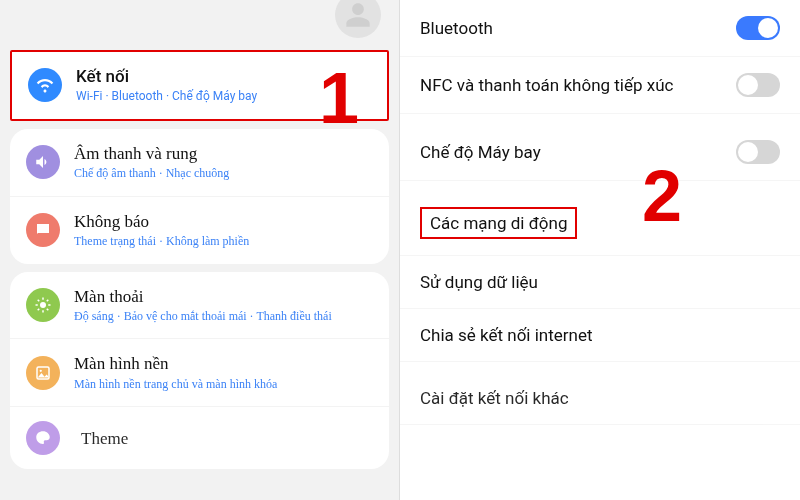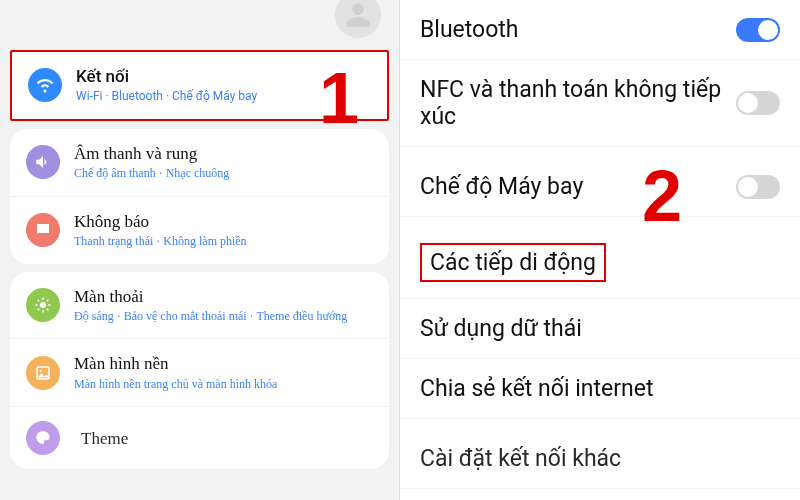--- a/index.html
+++ b/index.html
@@ -86,21 +86,21 @@
 
   
   .pane-right { background:#fff; }
   .list {
     padding: 0 0 0 0;
   }
   .setting-row {
     display:flex;
     align-items:center;
     padding: 16px 20px;
-    font-size: 23px;
+    font-size: 17px;
     color:#111;
     border-bottom: 1px solid #f5f5f5;
     gap:10px;
   }
   .setting-row .label { flex:1; }
   .toggle {
     width: 44px; height: 24px; border-radius: 12px;
     position: relative;
     background:#d6d6d6;
   }
@@ -159,21 +159,21 @@
       </div>
     </div>
     <div class="row">
       <div class="icon-circle" style="background:#ef7b6c">
         <svg viewBox="0 0 24 24">
             <path d="M4 4h16v12H5.2L4 17.2V4z"></path>
           </svg>
       </div>
       <div class="row-texts">
         <div class="row-title">Không báo</div>
-        <div class="row-sub">Thanh trạng thái · Không làm phiền</div>
+        <div class="row-sub">Theme trạng thái · Không làm phiền</div>
       </div>
     </div>
   </div>
 
   <div class="card">
     <div class="row">
       <div class="icon-circle" style="background:#8fc94f">
         <svg viewBox="0 0 24 24">
             <circle cx="12" cy="12" r="4"></circle>
             <g stroke="#fff" stroke-width="2">
@@ -183,21 +183,21 @@
               <line x1="19" y1="12" x2="22" y2="12"></line>
               <line x1="4.9" y1="4.9" x2="7" y2="7"></line>
               <line x1="17" y1="17" x2="19.1" y2="19.1"></line>
               <line x1="4.9" y1="19.1" x2="7" y2="17"></line>
               <line x1="17" y1="7" x2="19.1" y2="4.9"></line>
             </g>
           </svg>
       </div>
       <div class="row-texts">
         <div class="row-title">Màn thoải</div>
-        <div class="row-sub" style="white-space:normal">Độ sáng · Bảo vệ cho mắt thoải mái · Theme điều hướng</div>
+        <div class="row-sub" style="white-space:normal">Độ sáng · Bảo vệ cho mắt thoải mái · Thanh điều thái</div>
       </div>
     </div>
     <div class="row">
       <div class="icon-circle" style="background:#f3b25b">
         <svg viewBox="0 0 24 24">
             <rect x="4" y="4" width="16" height="16" rx="2" fill="none" stroke="#fff" stroke-width="2"></rect>
             <circle cx="9" cy="9" r="1.5"></circle>
             <path d="M5 18l5-6 4 5 3-3 3 4"></path>
           </svg>
       </div>
@@ -237,25 +237,25 @@
     <div class="section-gap"></div>
 
     <div class="setting-row">
       <span class="label">Chế độ Máy bay</span>
       <div class="toggle"></div>
     </div>
 
     <div class="section-gap"></div>
 
     <div class="setting-row highlighted">
-      <span class="label">Các tiếp di động</span>
-    </div>
-
-    <div class="setting-row">
-      <span class="label">Sử dụng dữ thái</span>
+      <span class="label">Các mạng di động</span>
+    </div>
+
+    <div class="setting-row">
+      <span class="label">Sử dụng dữ liệu</span>
     </div>
 
 
     <div class="setting-row">
       <span class="label">Chia sẻ kết nối internet</span>
     </div>
 
     <div class="section-gap"></div>
 
     <div class="setting-row cutoff">

